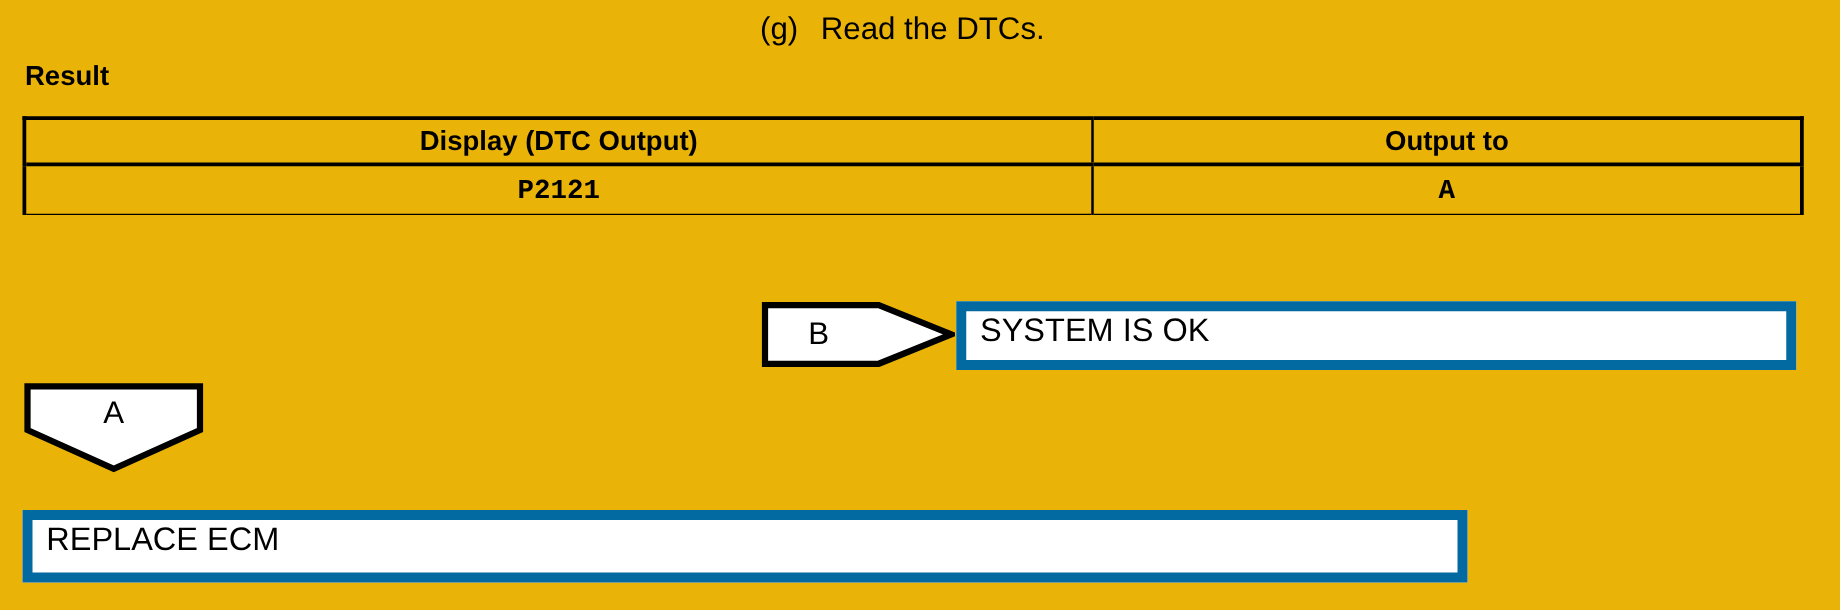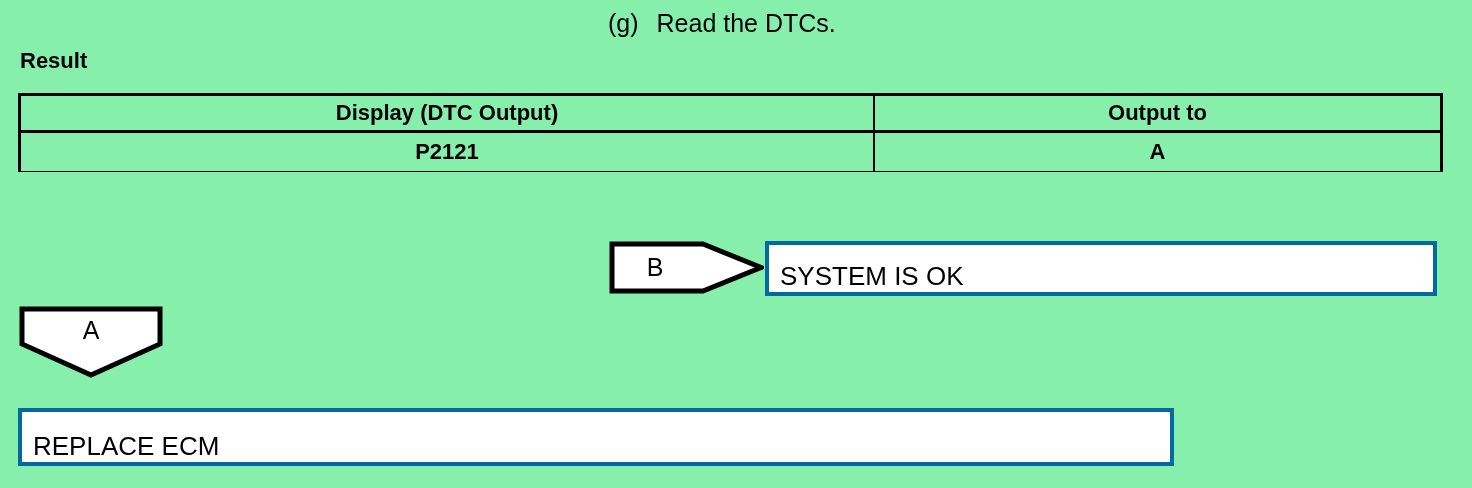--- a/index.html
+++ b/index.html
@@ -9,21 +9,21 @@
     background: #ffffff;
   }
   body {
     font-family: "Liberation Sans", sans-serif;
     color: #000000;
   }
   #page {
     position: relative;
     width: 1472px;
     height: 488px;
-    background: #86efac;
+    background: #eab308;
     overflow: hidden;
   }
 
   
   .step-line {
     position: absolute;
     left: 608px;
     top: 9px;
     font-size: 25px;
     font-weight: 400;
@@ -74,20 +74,21 @@
   .result-table tr.head-rule td {
     height: 0px;
     padding: 0;
     line-height: 0;
     border-top: 3px solid #000;
     border-bottom: 0;
   }
   .result-table tr.body-row td {
     height: 38px;
     border-bottom: 1px solid #000;
+    font-family: Liberation Mono, monospace;
   }
   .result-table tr.body-row.last td {
     border-bottom: 3px solid #000;
   }
   .result-table td.col-left {
     border-left: 3px solid #000;
     border-right: 2px solid #000;
     width: 852px;
   }
   .result-table td.col-right {
@@ -149,25 +150,25 @@
     align-items: center;
     justify-content: center;
     font-size: 25px;
     font-weight: 400;
     pointer-events: none;
   }
 
   
   .action-box {
     position: absolute;
-    border: 4px solid #0369a1;
+    border: 8px solid #0369a1;
     background: #ffffff;
     box-sizing: border-box;
     display: flex;
-    align-items: flex-end;
+    align-items: flex-start;
   }
   .action-box .action-text {
     font-size: 26px;
     font-weight: 400;
     padding-left: 11px;
     white-space: nowrap;
   }
   #box-system-ok {
     left: 765px;
     top: 241px;

